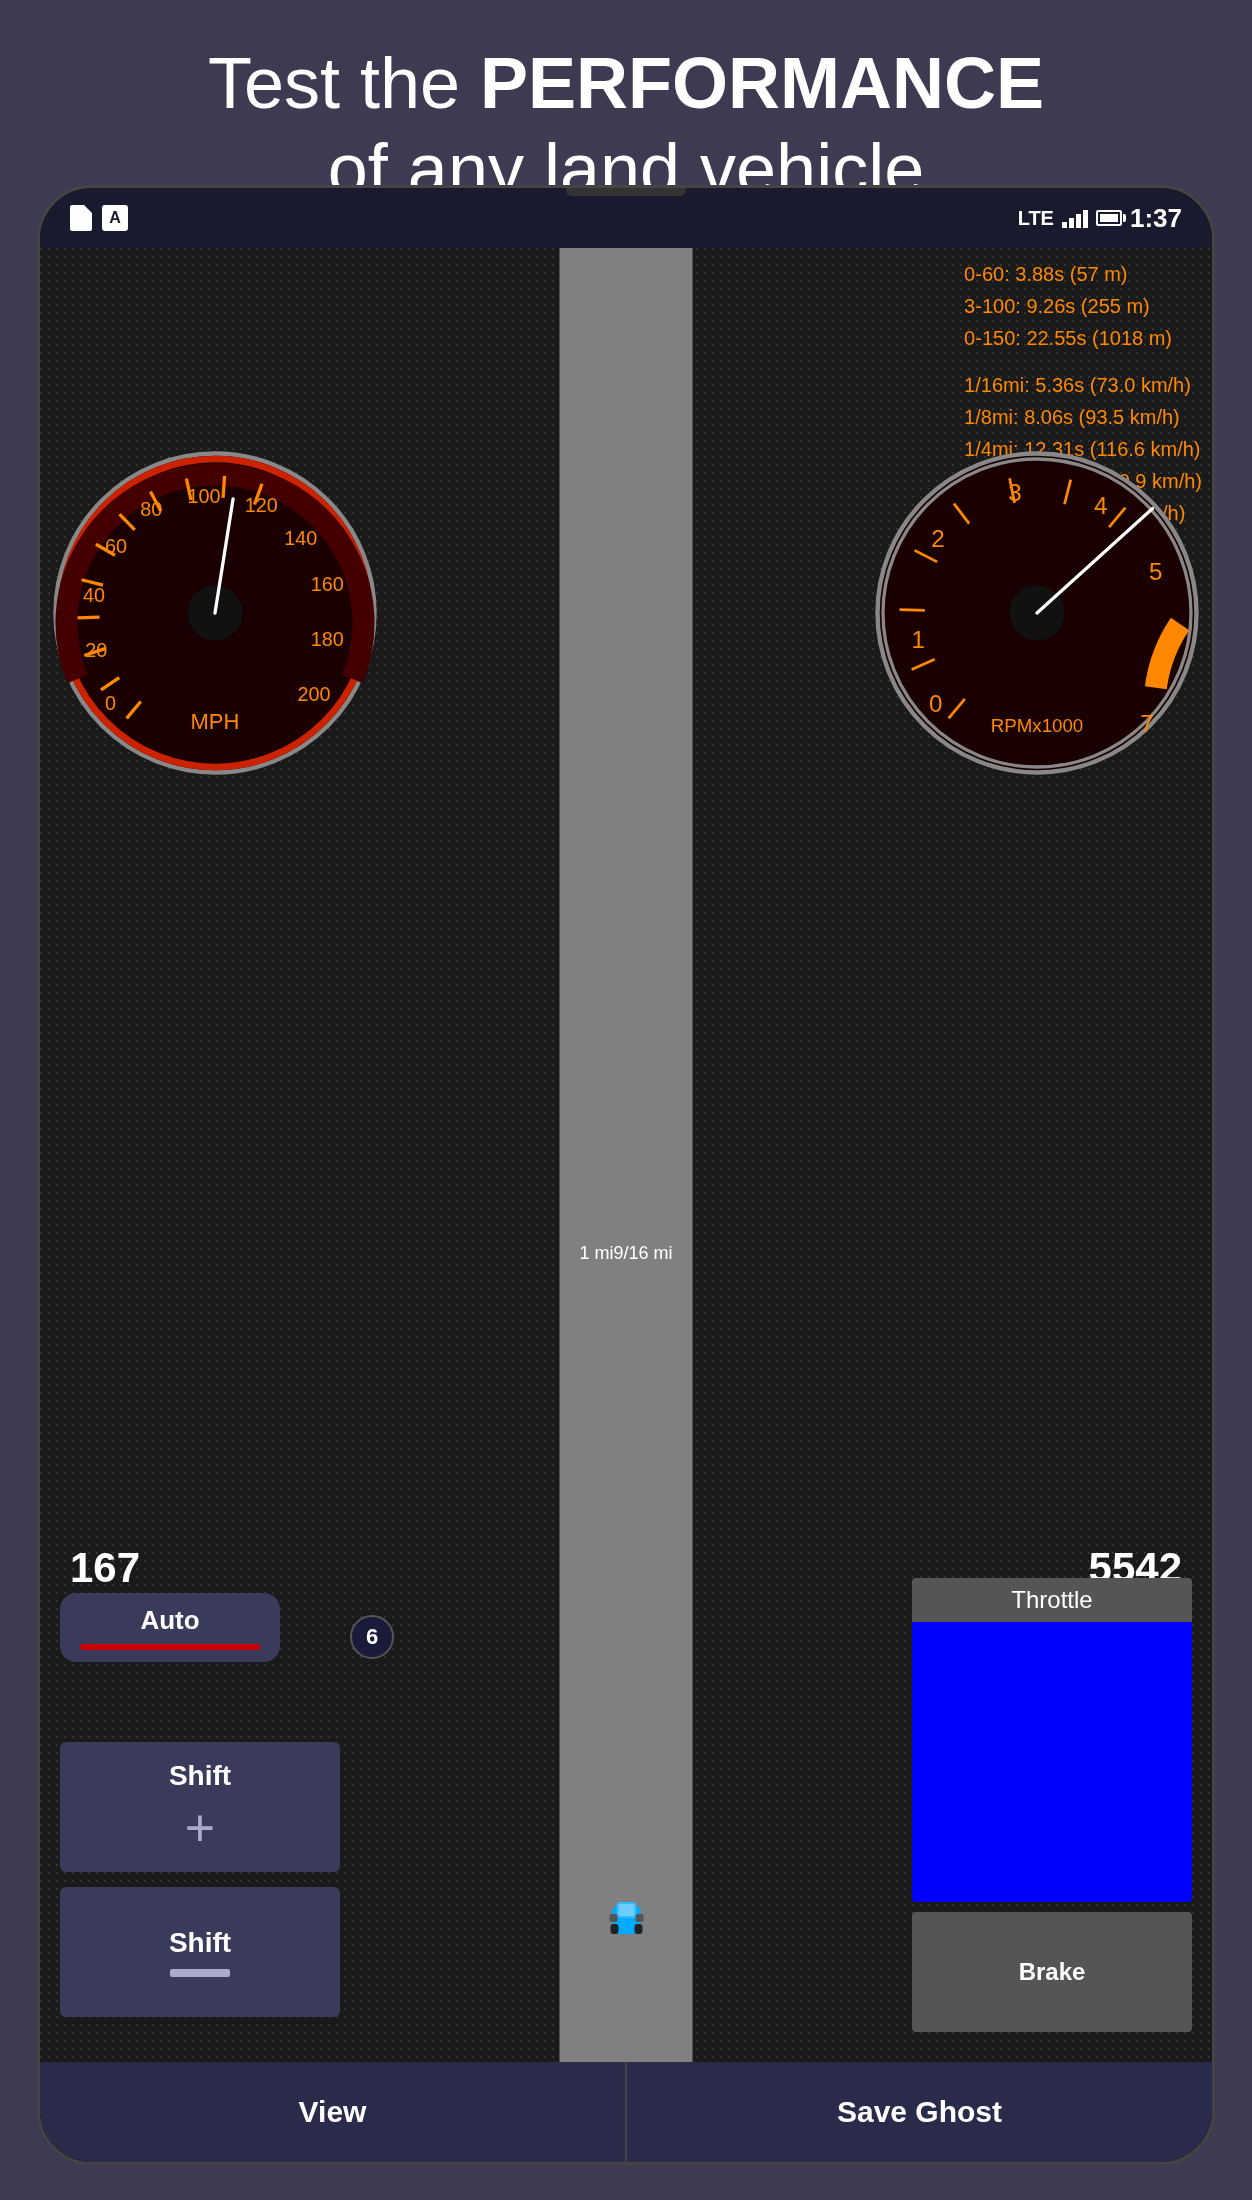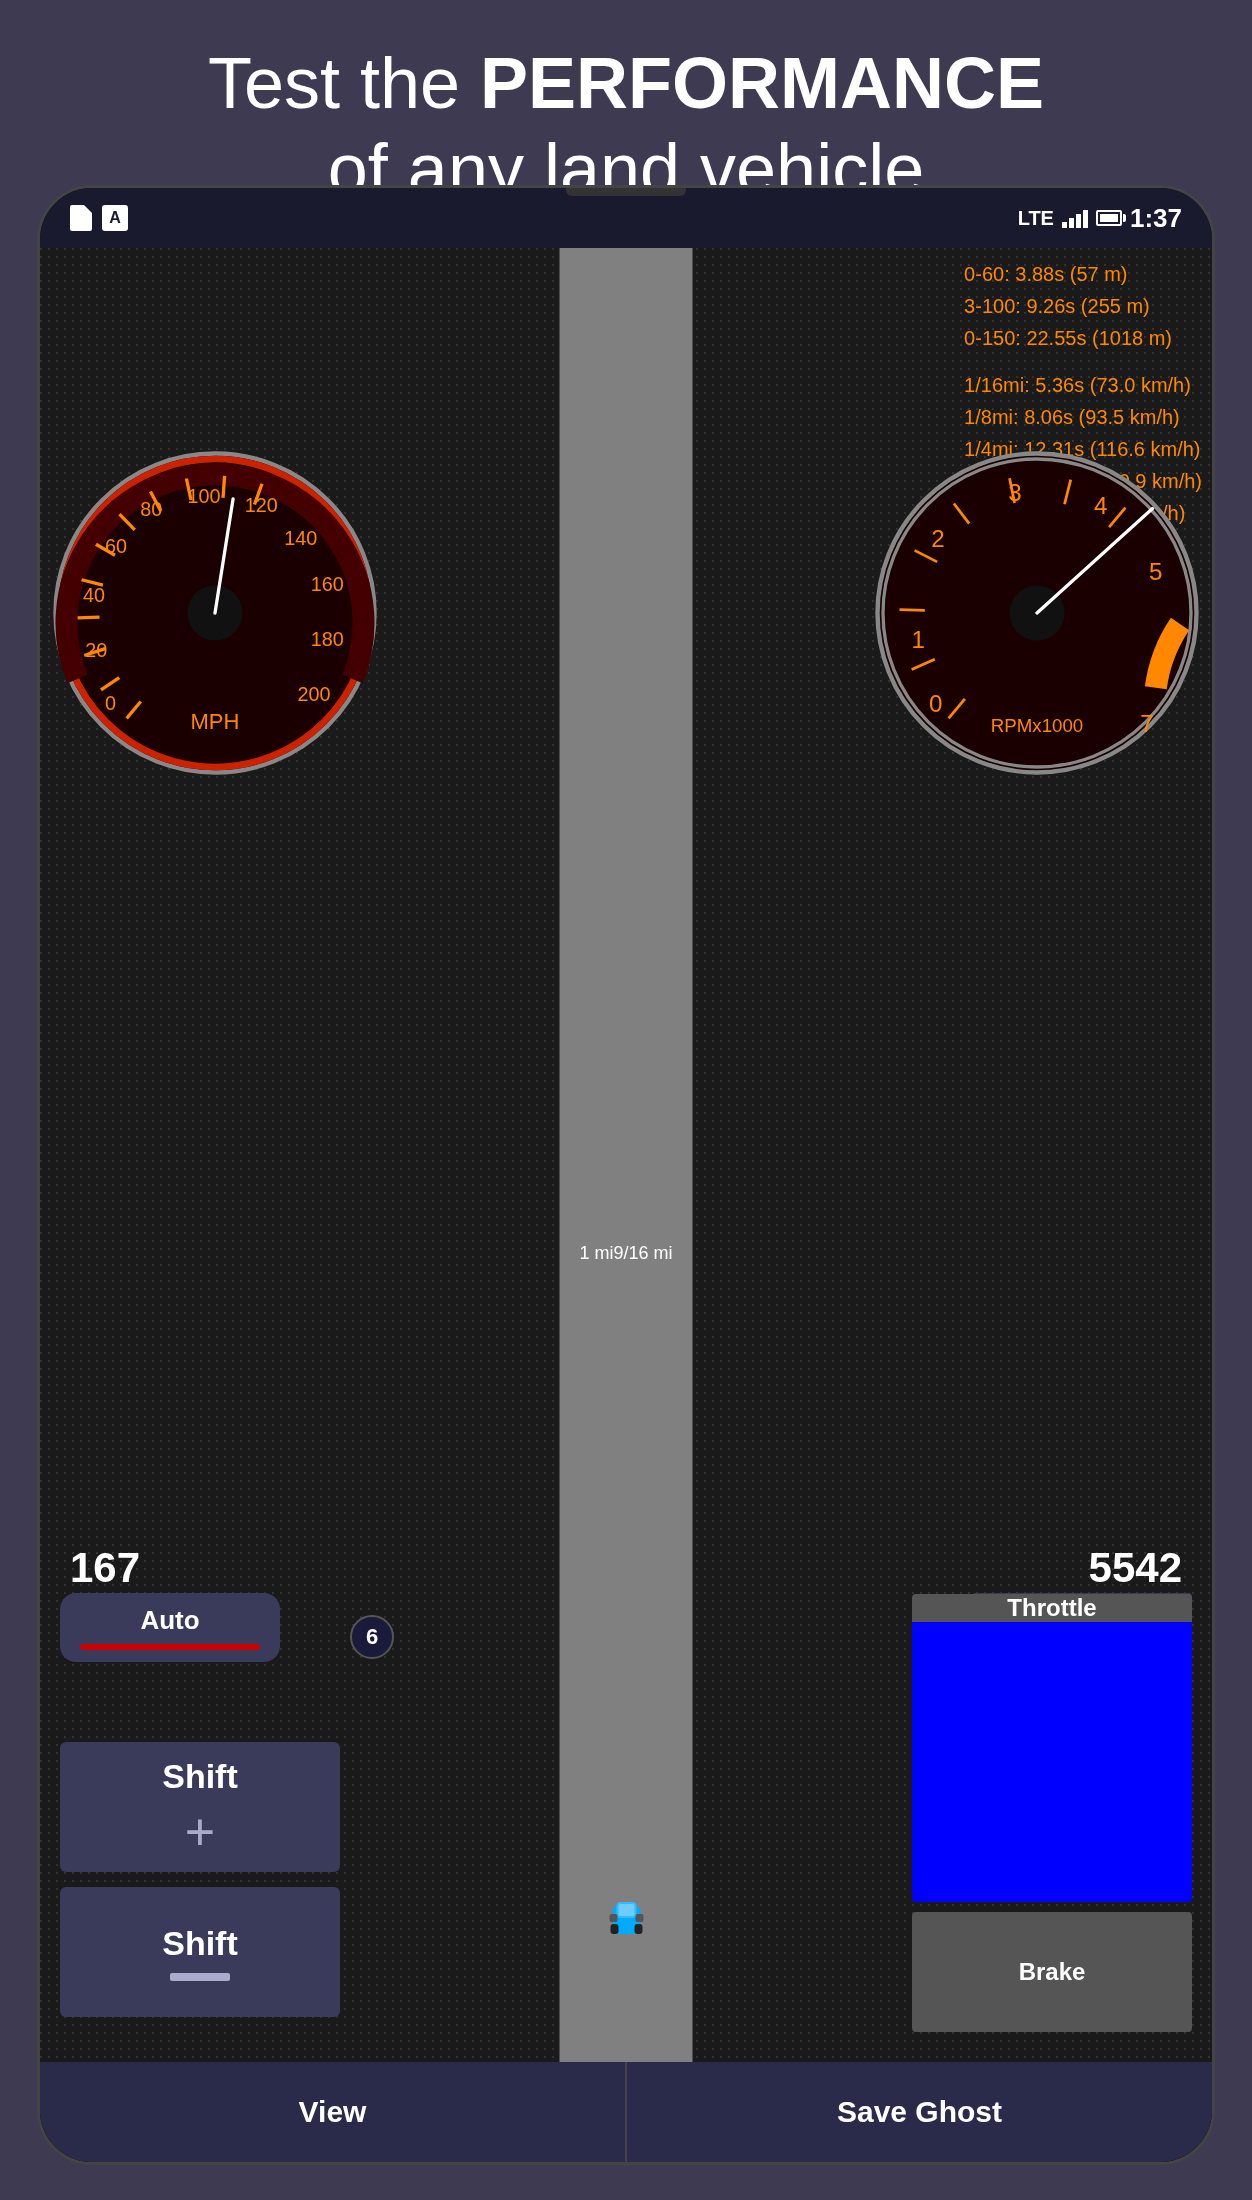--- a/index.html
+++ b/index.html
@@ -325,21 +325,21 @@
       display: flex;
       flex-direction: column;
       align-items: center;
       justify-content: center;
       gap: 10px;
       cursor: pointer;
       margin-bottom: 15px;
     }
     .shift-btn-label {
       color: white;
-      font-size: 34px;
+      font-size: 28px;
       font-weight: bold;
     }
     .shift-plus-icon {
       color: #aaaacc;
       font-size: 52px;
       line-height: 1;
     }
     .shift-minus-icon {
       color: #aaaacc;
       font-size: 18px;
@@ -358,23 +358,24 @@
       width: 280px;
       z-index: 3;
     }
 
     .throttle-section {
       margin-bottom: 10px;
     }
     .throttle-label {
       color: white;
       font-size: 24px;
-      font-weight: bold;
+      font-weight: normal;
       text-align: center;
       background: #555;
+      padding: 8px;
       border-radius: 4px 4px 0 0;
     }
     .throttle-bar {
       width: 100%;
       height: 280px;
       background: #0000ff;
       border-radius: 0 0 4px 4px;
     }
 
     .brake-section {

